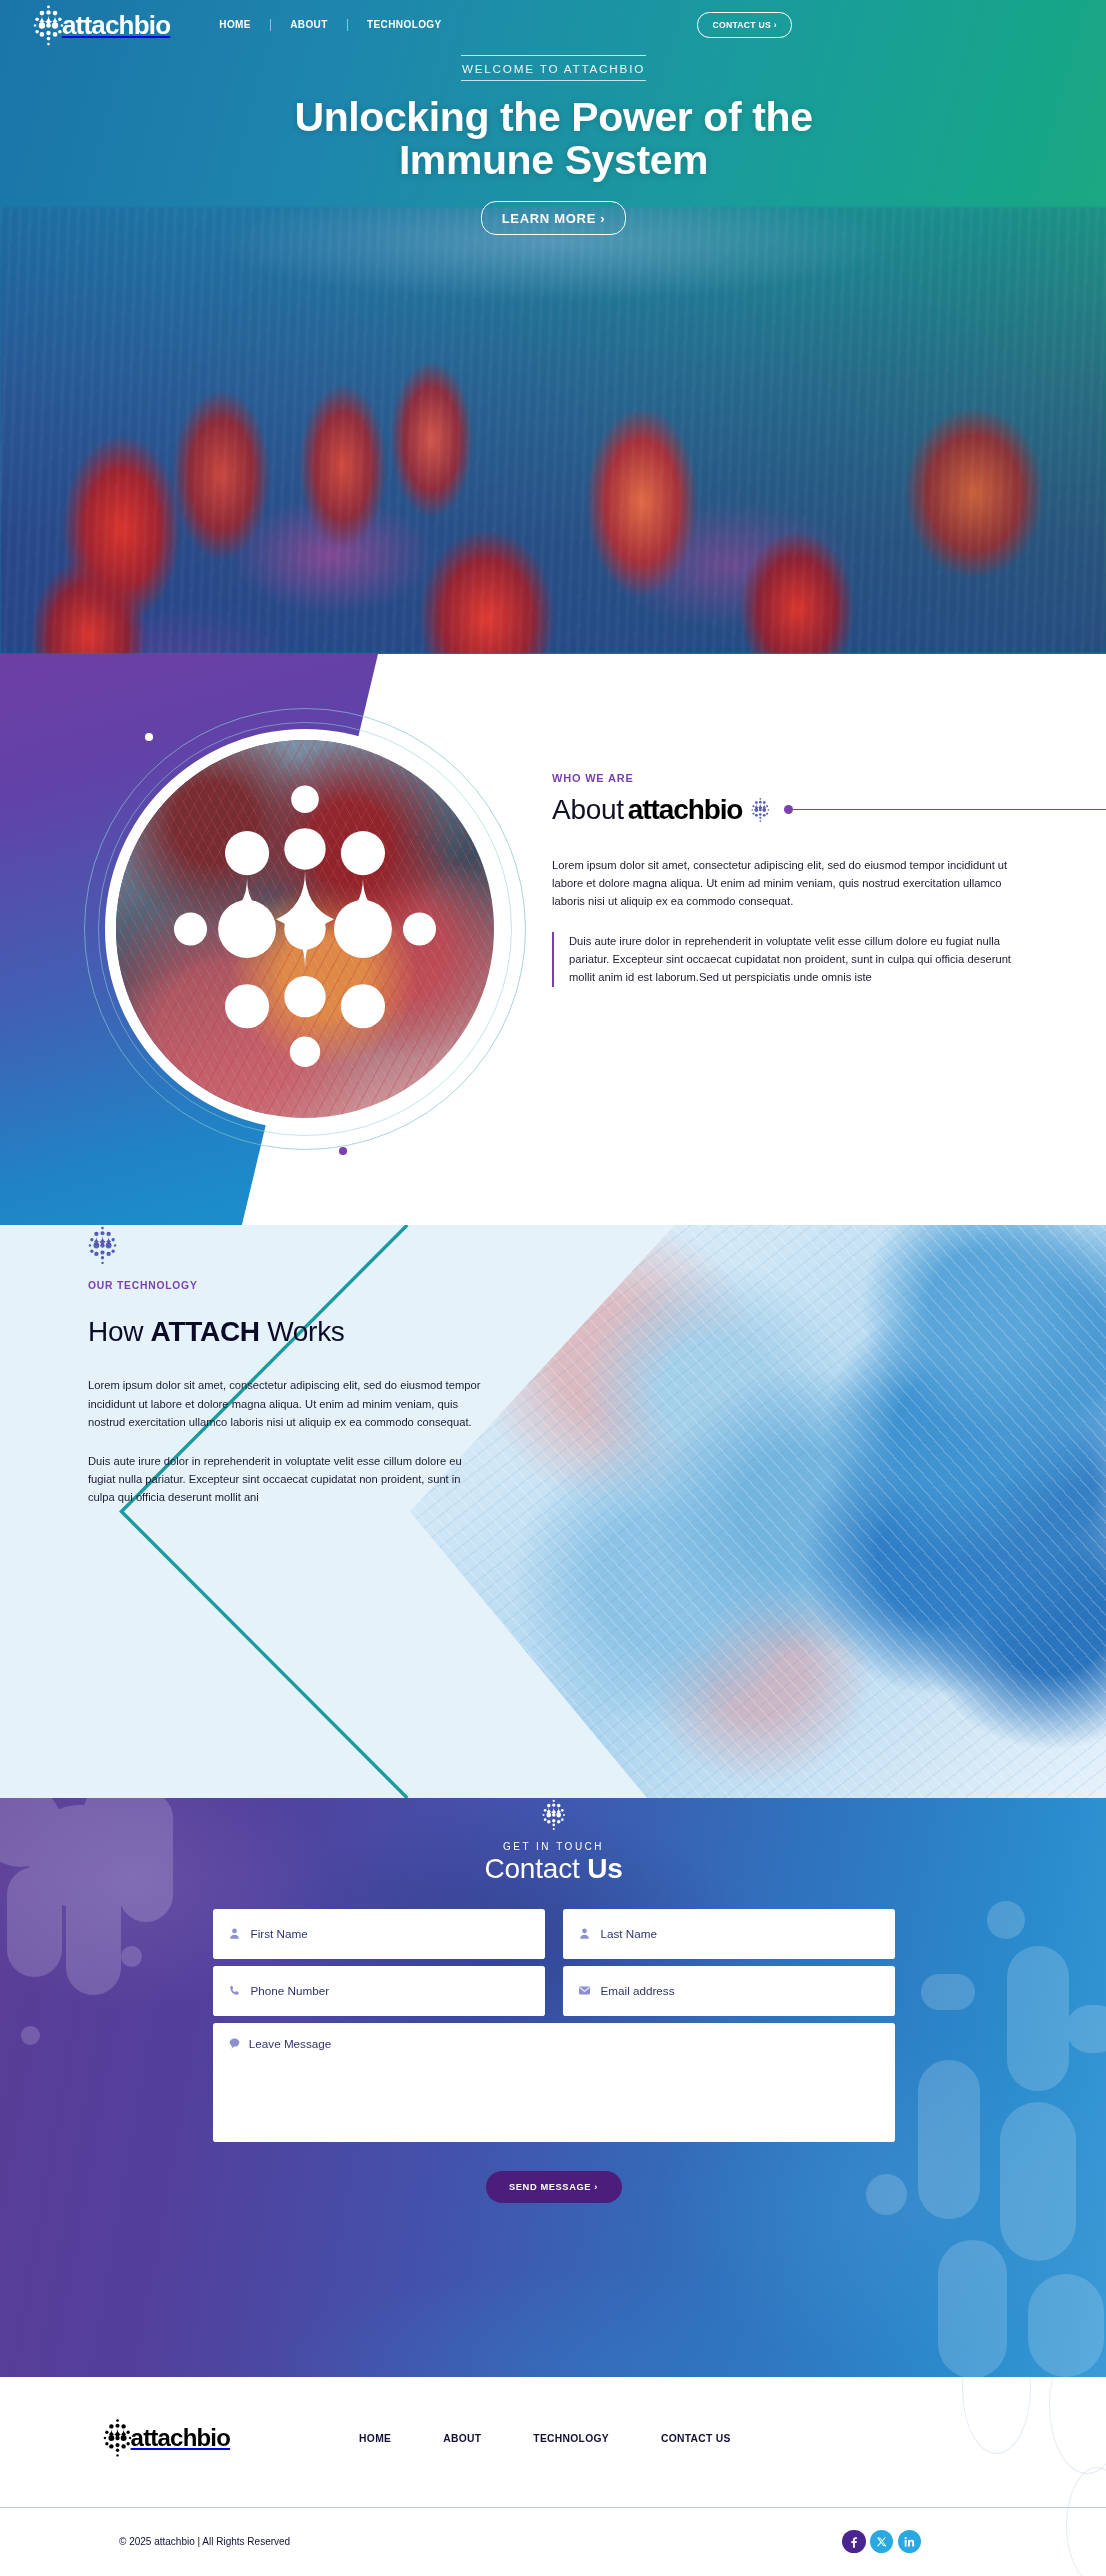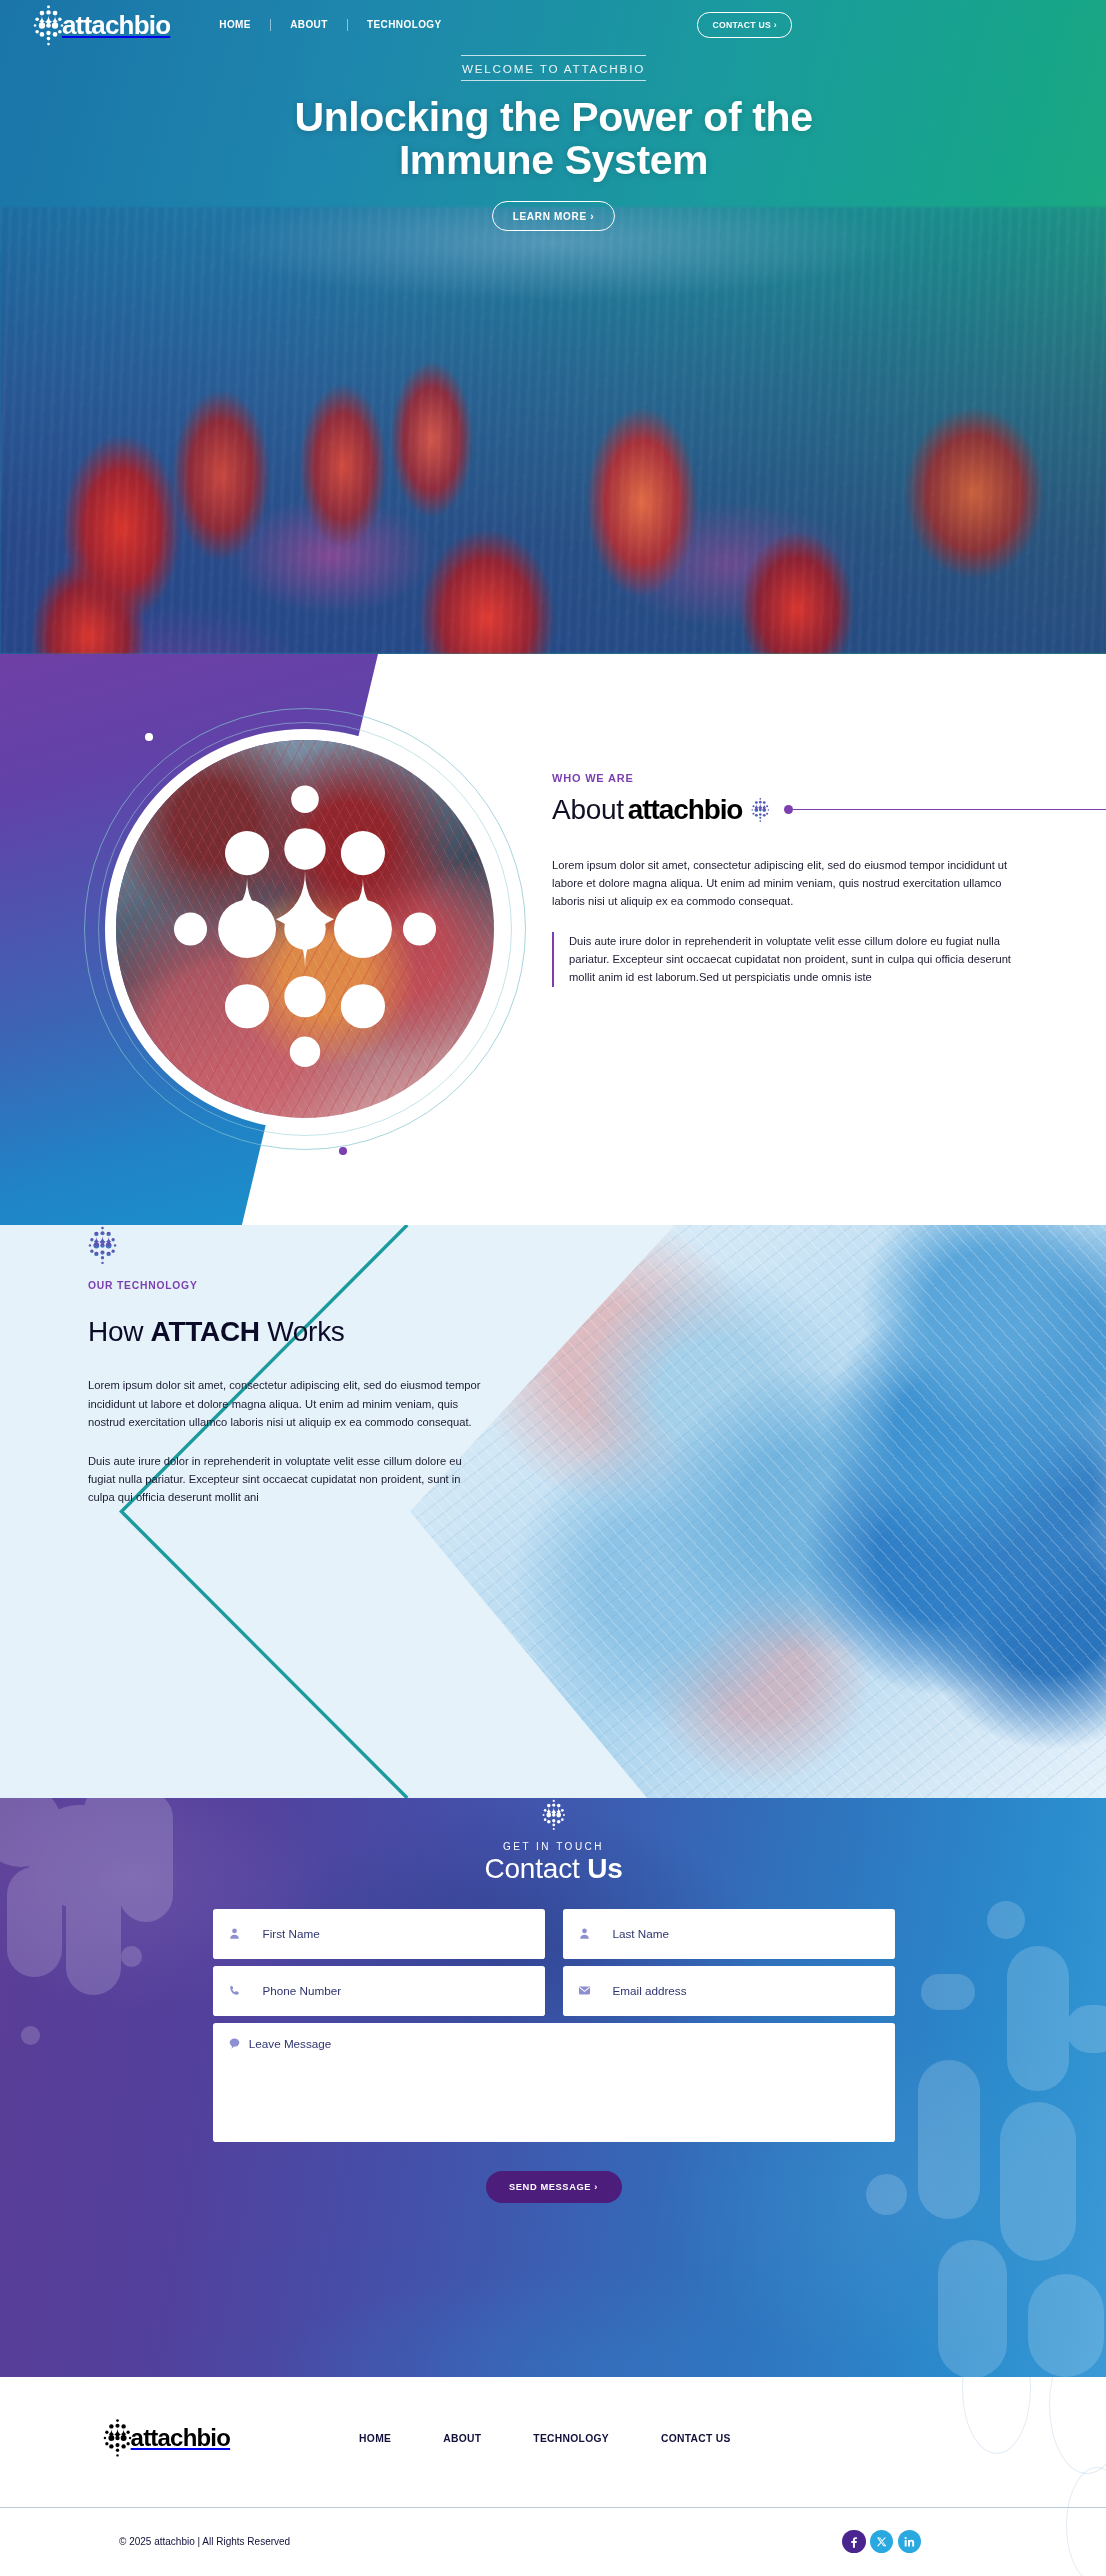--- a/index.html
+++ b/index.html
@@ -78,21 +78,21 @@
     padding:6.2px 1.4px 4.8px; display:block;
   }
   .hero-title {
     color:#fff; font-size:41px; line-height:1.05; font-weight:700;
     letter-spacing:-0.4px; margin-top:15px;
     text-shadow:0 1.4px 7px rgba(0,0,0,.18);
   }
   .learn-btn {
     margin-top:19.3px; display:inline-block;
     border:1.1px solid #fff; border-radius:15px; background:transparent;
-    color:#fff; font-size:10px; font-weight:700; letter-spacing:0.7px;
+    color:#fff; font-size:13px; font-weight:700; letter-spacing:0.7px;
     padding:8.3px 19.3px;
   }
 
   
   .about { position:relative; width:1107px; height:571px; background:#fff; overflow:hidden; }
   .about-grad {
     position:absolute; left:0; top:0; width:378px; height:571px;
     background:linear-gradient(165deg,#6e3fa5 0%, #6142a8 22%, #3f62b4 55%, #2083c6 80%, #1a93cd 100%);
     clip-path:polygon(0 0, 100% 0, 64% 100%, 0 100%);
   }
@@ -201,21 +201,21 @@
   .blob { position:absolute; background:#ffffff; border-radius:50%; }
   .contact-inner { position:absolute; inset:0; text-align:center; }
   .contact-logo { width:23.5px; height:34px; position:relative; margin:32px auto 0; }
   .get-touch { color:#fff; font-size:10px; letter-spacing:2.5px; margin-top:7px; font-weight:400; }
   .contact-h2 { color:#fff; font-size:28px; margin-top:1.4px; letter-spacing:-0.2px; font-weight:400; }
   .contact-h2 b { font-weight:700; }
   .form { width:682px; margin:23.5px auto 0; }
   .row { display:flex; gap:18px; }
   .field {
     flex:1 1 0; background:#fff; border-radius:2.8px; height:50px;
-    display:flex; align-items:center; padding:0 15px; gap:22px; border:none;
+    display:flex; align-items:center; padding:0 15px; gap:10px; border:none;
   }
   .field-ico { width:13px; height:13px; flex:0 0 auto; color:#8e8fd0; }
   .field-lbl { color:#2e3570; font-size:11.7px; }
   .row2 { margin-top:7px; }
   .msgbox {
     margin-top:7px; background:#fff; border-radius:2.8px; height:119px;
     padding:14px 15px; display:flex; gap:8.3px; align-items:flex-start;
   }
   .send-btn {
     margin:29px auto 0; display:block; background:#4c1d7a; color:#fff;

